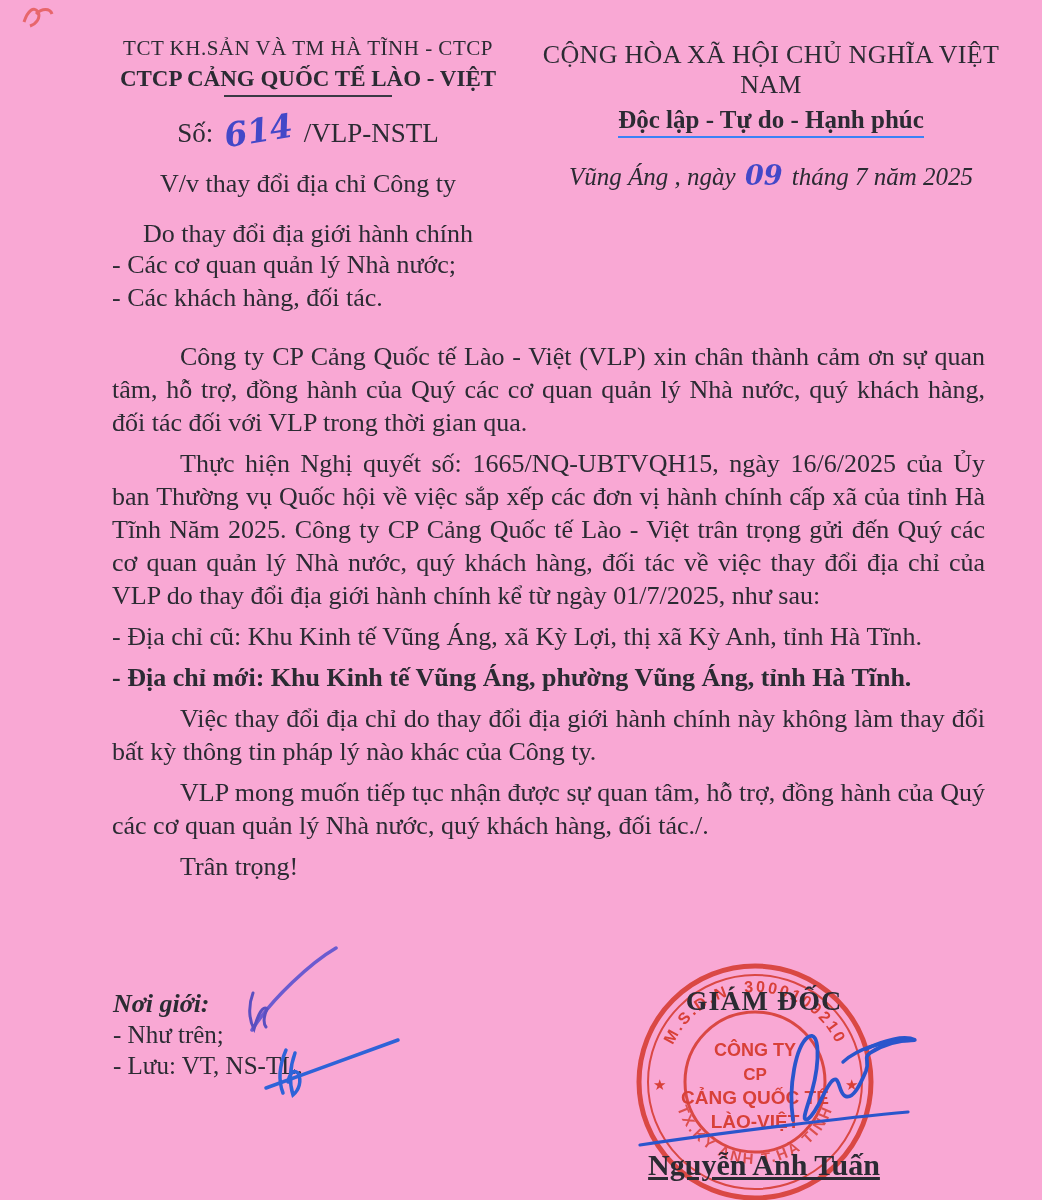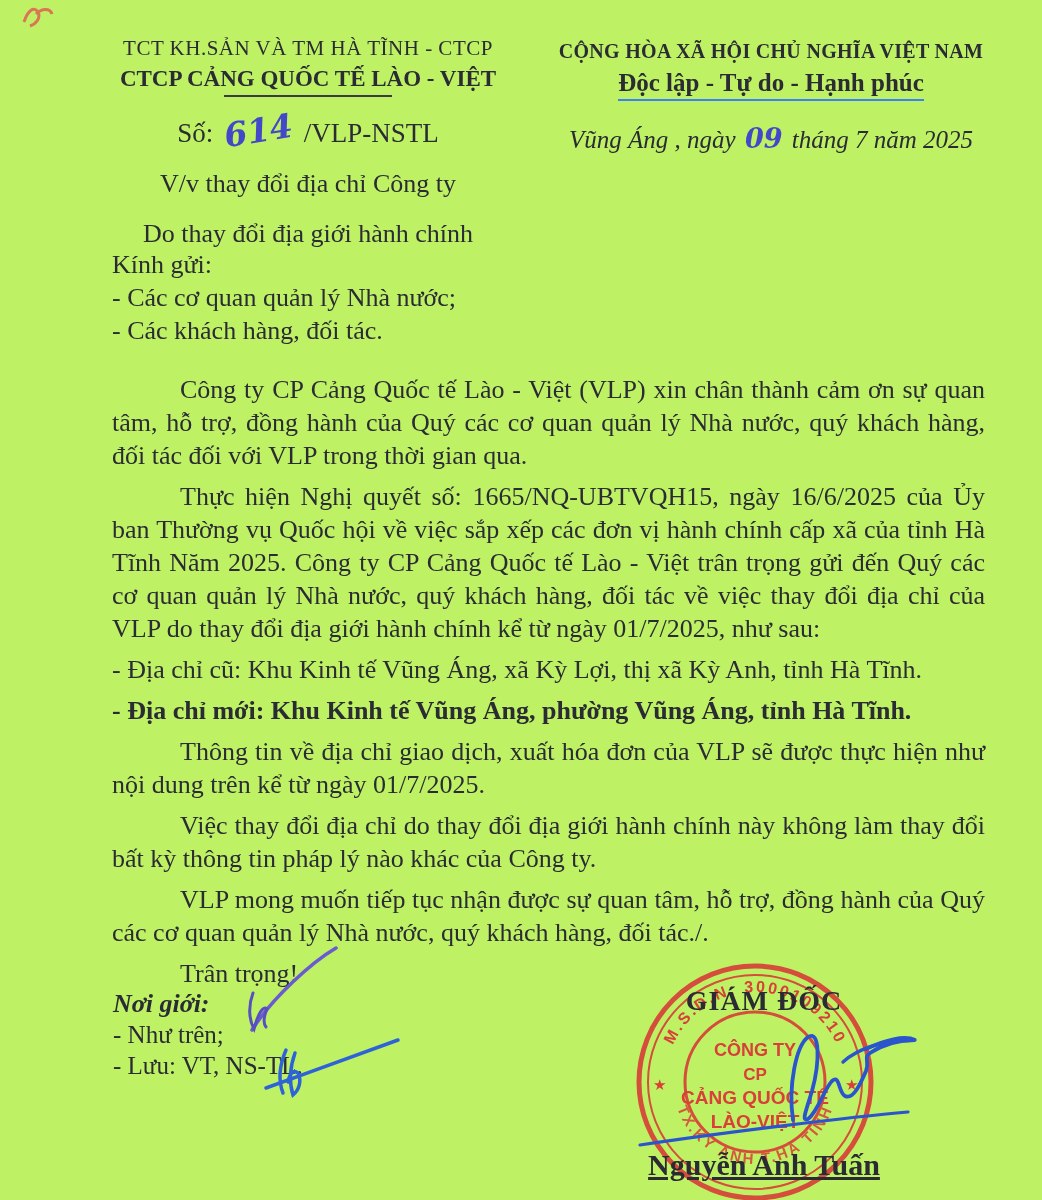--- a/index.html
+++ b/index.html
@@ -1,33 +1,33 @@
 <!DOCTYPE html>
 <html><head>
 <meta charset="utf-8">
 <style>
   html,body{margin:0;padding:0;background:#e8e8e8;}
   .page{
     position:relative;
     width:1042px;height:1200px;
     margin:0 auto;
-    background:#bef264;
+    background:#f9a8d4;
     font-family:"Liberation Serif", serif;
     color:#2b2b33;
     overflow:hidden;
   }
   
   .hdr-left{position:absolute;left:82px;top:36px;width:452px;text-align:center;}
   .hdr-left .org-parent{font-size:21px;letter-spacing:.5px;}
   .hdr-left .org-name{font-size:23px;font-weight:bold;margin-top:5px;}
   .hdr-left .org-underline{width:168px;height:0;border-bottom:2px solid #3a3a44;margin:3px auto 0 auto;}
   .hdr-left .doc-no{font-size:27px;margin-top:14px;}
   .hdr-left .subject{font-size:26px;margin-top:18px;line-height:32px;}
   .hdr-right{position:absolute;left:538px;top:40px;width:466px;text-align:center;}
-  .hdr-right .nat1{font-size:20px;font-weight:bold;letter-spacing:.3px;}
+  .hdr-right .nat1{font-size:26px;font-weight:normal;letter-spacing:.3px;}
   .hdr-right .nat2{display:inline-block;font-size:25px;font-weight:bold;margin-top:6px;
                    padding-bottom:2px;border-bottom:2px solid #3b82f6;}
   .hdr-right .dateline{font-size:25px;font-style:italic;margin-top:22px;}
   .hand{font-family:"DejaVu Serif", serif;font-style:italic;color:#4348c8;}
   .hand-614{display:inline-block;font-size:33px;transform:rotate(-9deg);margin:0 4px;font-weight:bold;}
   .hand-09{font-size:27px;font-weight:bold;margin:17px 3px;}
   
   .content{position:absolute;left:112px;top:248px;width:873px;font-size:26px;line-height:33px;}
   .content p{margin:0 0 8px 0;text-align:justify;}
   .kg-label{margin-left:198px;margin-bottom:0 !important;text-align:left !important;}
@@ -71,29 +71,27 @@
     <div class="nat1">CỘNG HÒA XÃ HỘI CHỦ NGHĨA VIỆT NAM</div>
     <div><span class="nat2">Độc lập - Tự do - Hạnh phúc</span></div>
     <div class="dateline">
       <span>Vũng Áng , ngày</span>
       <span class="hand hand-09">09</span>
       <span>tháng 7 năm 2025</span>
     </div>
   </div>
 
   <div class="content">
-    <p class="kg-label">Kính gửi:</p>
     <p class="kg-item">- Các cơ quan quản lý Nhà nước;</p>
     <p class="kg-item">- Các khách hàng, đối tác.</p>
 
     <p class="indent p-first">Công ty CP Cảng Quốc tế Lào - Việt (VLP) xin chân thành cảm ơn sự quan tâm, hỗ trợ, đồng hành của Quý các cơ quan quản lý Nhà nước, quý khách hàng, đối tác đối với VLP trong thời gian qua.</p>
     <p class="indent">Thực hiện Nghị quyết số: 1665/NQ-UBTVQH15, ngày 16/6/2025 của Ủy ban Thường vụ Quốc hội về việc sắp xếp các đơn vị hành chính cấp xã của tỉnh Hà Tĩnh Năm 2025. Công ty CP Cảng Quốc tế Lào - Việt trân trọng gửi đến Quý các cơ quan quản lý Nhà nước, quý khách hàng, đối tác về việc thay đổi địa chỉ của VLP do thay đổi địa giới hành chính kể từ ngày 01/7/2025, như sau:</p>
     <p class="addr">- Địa chỉ cũ: Khu Kinh tế Vũng Áng, xã Kỳ Lợi, thị xã Kỳ Anh, tỉnh Hà Tĩnh.</p>
     <p class="addr bold">- Địa chỉ mới: Khu Kinh tế Vũng Áng, phường Vũng Áng, tỉnh Hà Tĩnh.</p>
-    <p class="indent">Thông tin về địa chỉ giao dịch, xuất hóa đơn của VLP sẽ được thực hiện như nội dung trên kể từ ngày 01/7/2025.</p>
     <p class="indent">Việc thay đổi địa chỉ do thay đổi địa giới hành chính này không làm thay đổi bất kỳ thông tin pháp lý nào khác của Công ty.</p>
     <p class="indent">VLP mong muốn tiếp tục nhận được sự quan tâm, hỗ trợ, đồng hành của Quý các cơ quan quản lý Nhà nước, quý khách hàng, đối tác./.</p>
     <p class="closing">Trân trọng!</p>
   </div>
 
   <div class="notes">
     <div class="notes-label">Nơi giới:</div>
     <div>- Như trên;</div>
     <div>- Lưu: VT, NS-TL.</div>
   </div>

